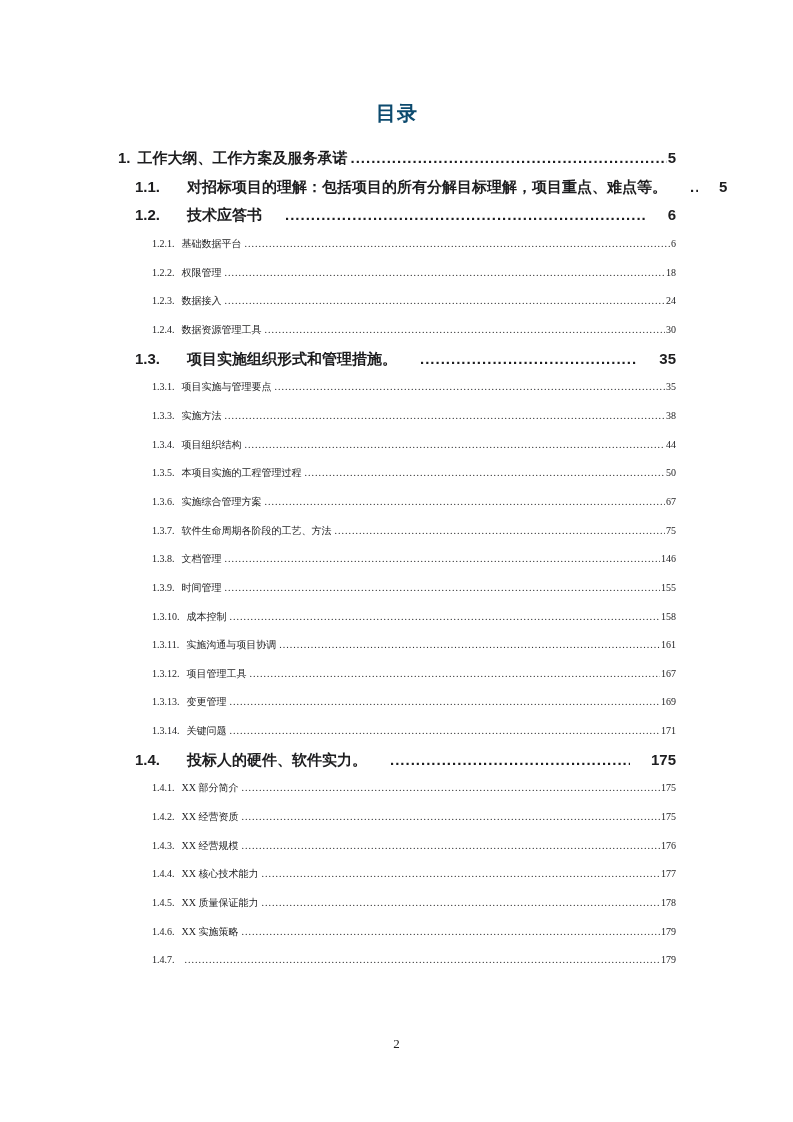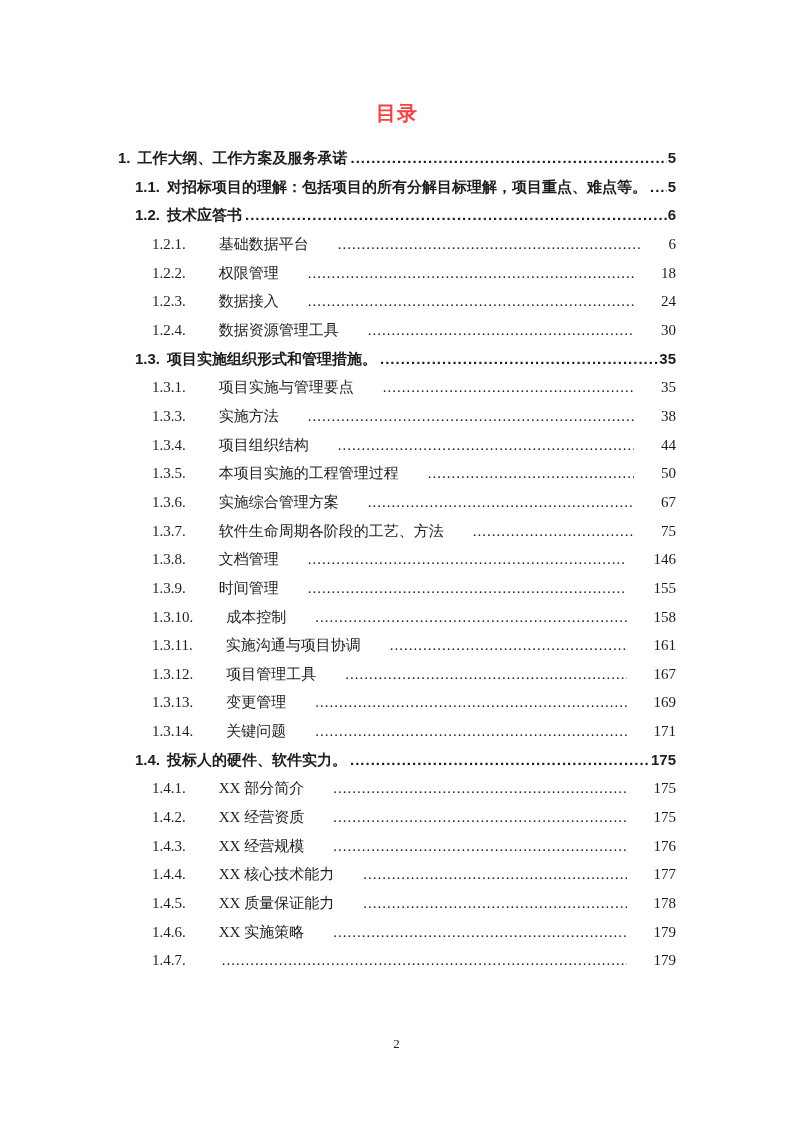--- a/index.html
+++ b/index.html
@@ -23,23 +23,23 @@
     letter-spacing: 1px;
   }
   .toc { width: 100%; }
   .row {
     display: flex;
     align-items: baseline;
     line-height: 28.66px;
     cursor: pointer;
   }
   .l1 { font-weight: bold; font-size: 15px; }
-  .l2 { font-weight: bold; font-size: 15px; padding-left: 17px; }
-  .l3 { font-weight: normal; font-size: 15px; padding-left: 34px;
-        font-family: "Liberation Serif", serif; gap: 26px; }
+  .l2 { font-weight: bold; font-size: 15px; padding-left: 17px; gap: 20px; }
+  .l3 { font-weight: normal; font-size: 10px; padding-left: 34px;
+        font-family: "Liberation Serif", serif; }
   .num { flex: none; margin-right: 7px; }
   .label { flex: none; white-space: nowrap; }
   .leader {
     flex: 1 1 auto;
     overflow: hidden;
     white-space: nowrap;
     min-width: 8px;
     margin: 0 1px 0 3px;
   }
   .leader::after {
@@ -56,21 +56,21 @@
     font-size: 13px;
     font-family: "Liberation Serif", serif;
     color: #222222;
   }
 </style>
 </head>
 <body>
 
 <div class="page">
 
-  <div class="toc-title" style="color:#ef4444">目录</div>
+  <div class="toc-title" style="color:#0c4a6e">目录</div>
 
   <div class="toc">
 
     <div class="row l1">
       <span class="num">1.</span>
       <span class="label">工作大纲、工作方案及服务承诺</span>
       <span class="leader"></span>
       <span class="pg">5</span>
     </div>
 

